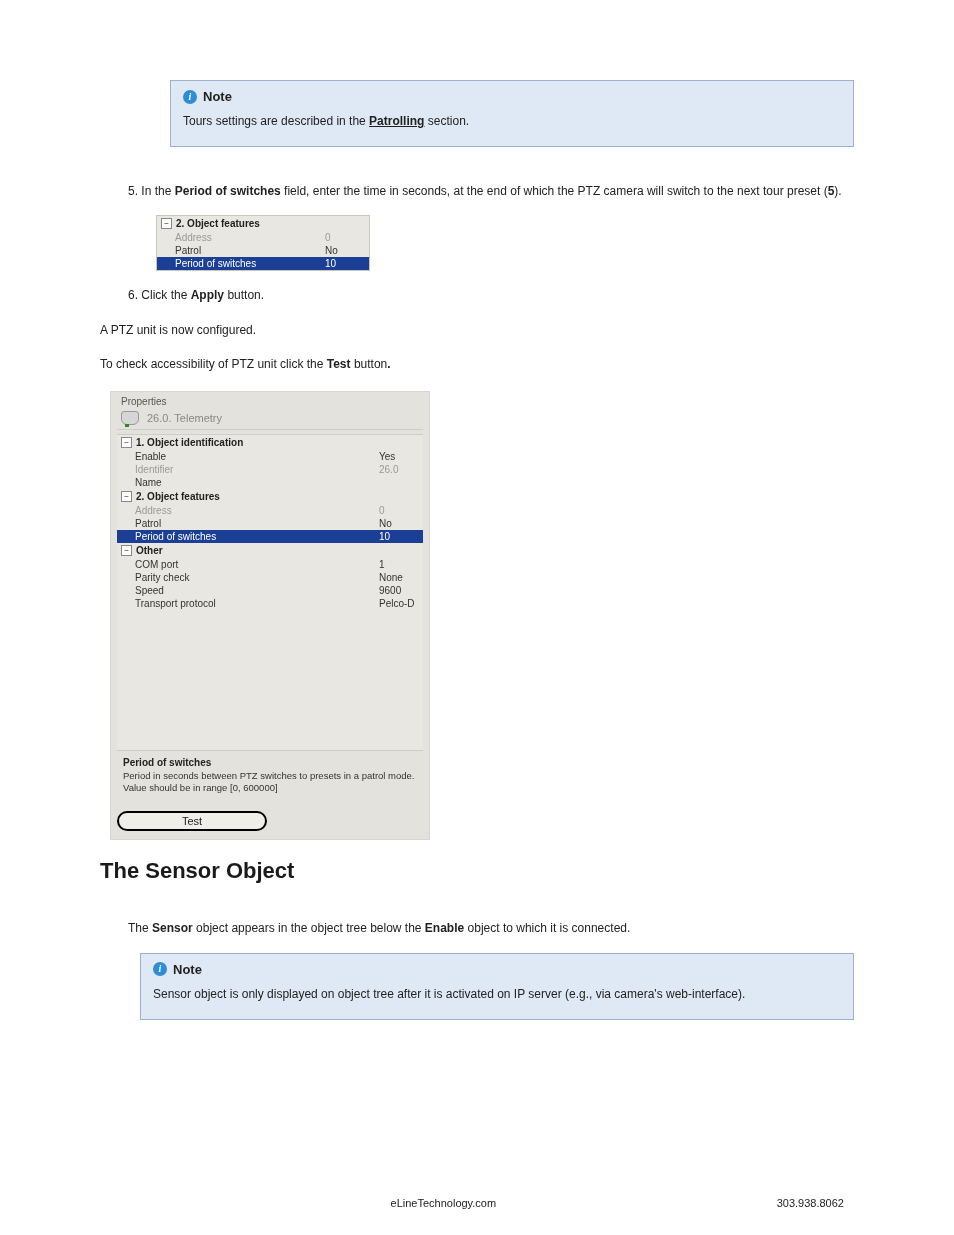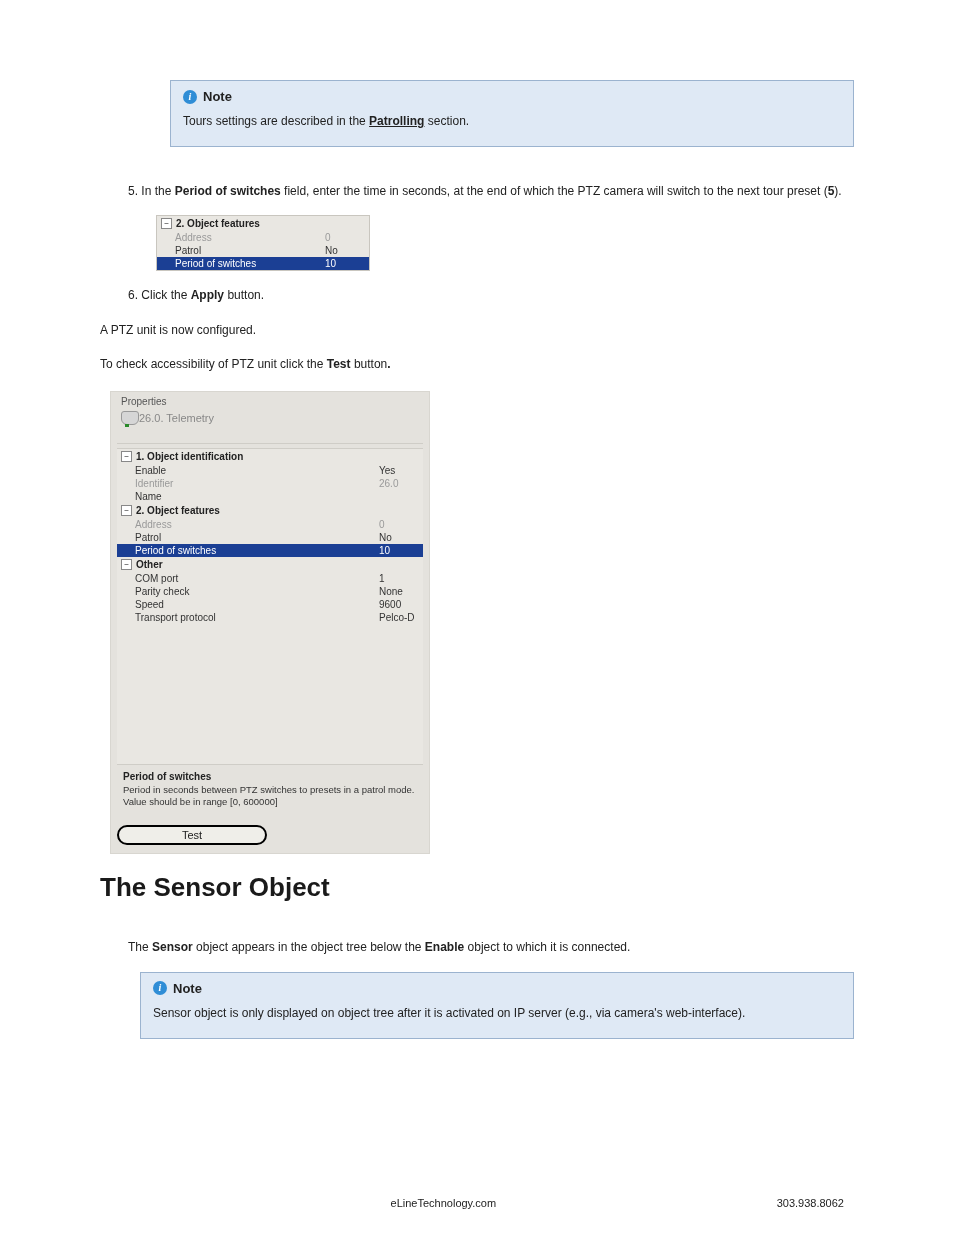--- a/index.html
+++ b/index.html
@@ -116,22 +116,22 @@
   .fig-fieldset-label {
     font-size: 10px;
     color: #555;
     position: relative;
     top: -2px;
     left: 4px;
   }
   .fig-title {
     display: flex;
     align-items: center;
-    gap: 0;
-    padding: 2px 2px 18px 4px;
+    gap: 8px;
+    padding: 2px 2px 4px 4px;
     border-bottom: 1px solid #cfcdc7;
     margin-bottom: 4px;
   }
   .cam-icon {
     width: 16px; height: 12px;
     background: #d6d6d6;
     border: 1px solid #999;
     border-radius: 3px 3px 6px 6px;
     position: relative;
   }
@@ -172,21 +172,21 @@
     background: #efeee9;
     font-size: 11px;
     text-align: center;
     line-height: 17px;
     box-sizing: border-box;
     font-family: Tahoma, Verdana, sans-serif;
   }
 
   h2.section {
     font-family: Verdana, sans-serif;
-    font-size: 26px;
+    font-size: 22px;
     font-weight: bold;
     color: #1a1a1a;
     margin: 18px 0 8px 0;
   }
 
   .footer {
     position: absolute;
     bottom: 26px;
     left: 0;
     width: 954px;

